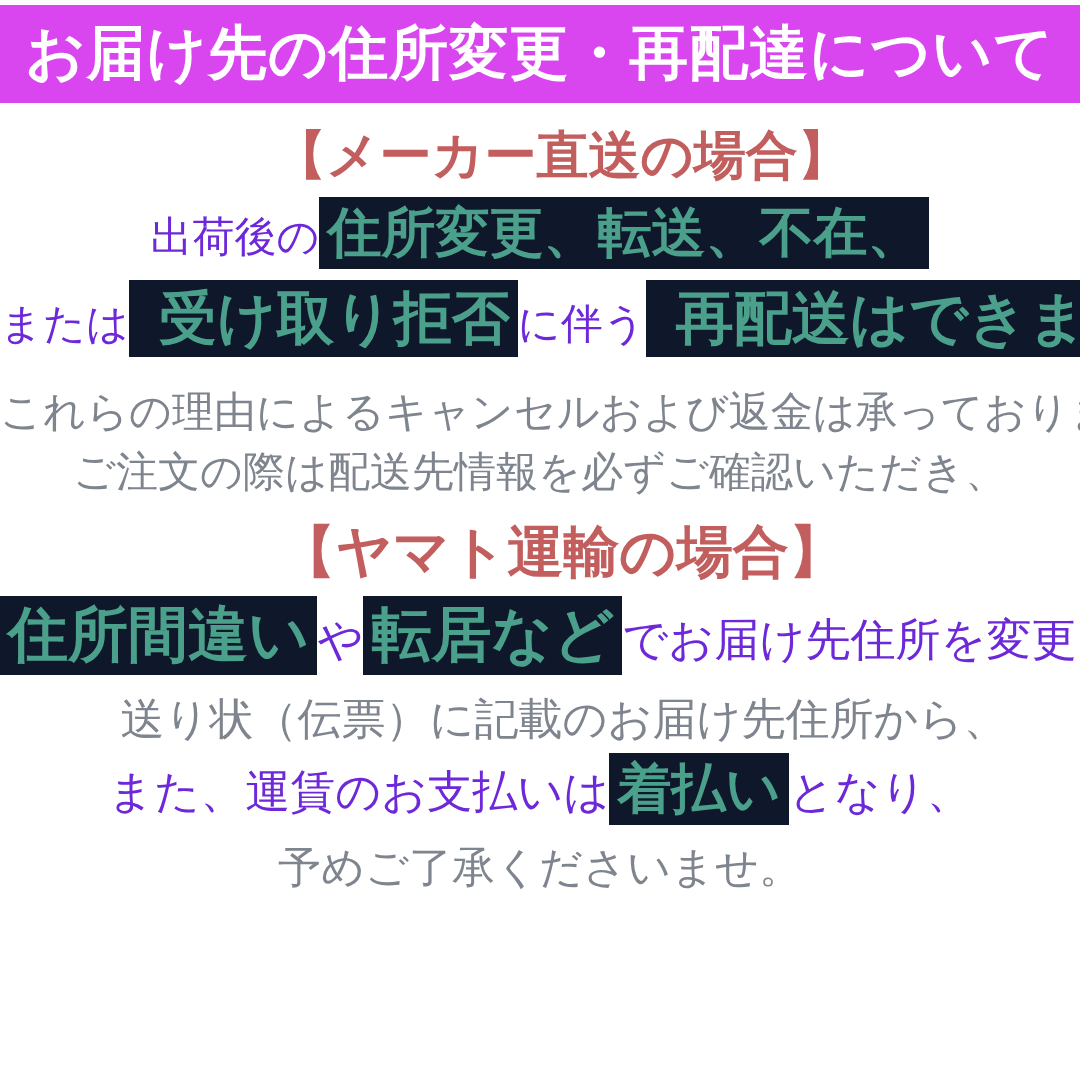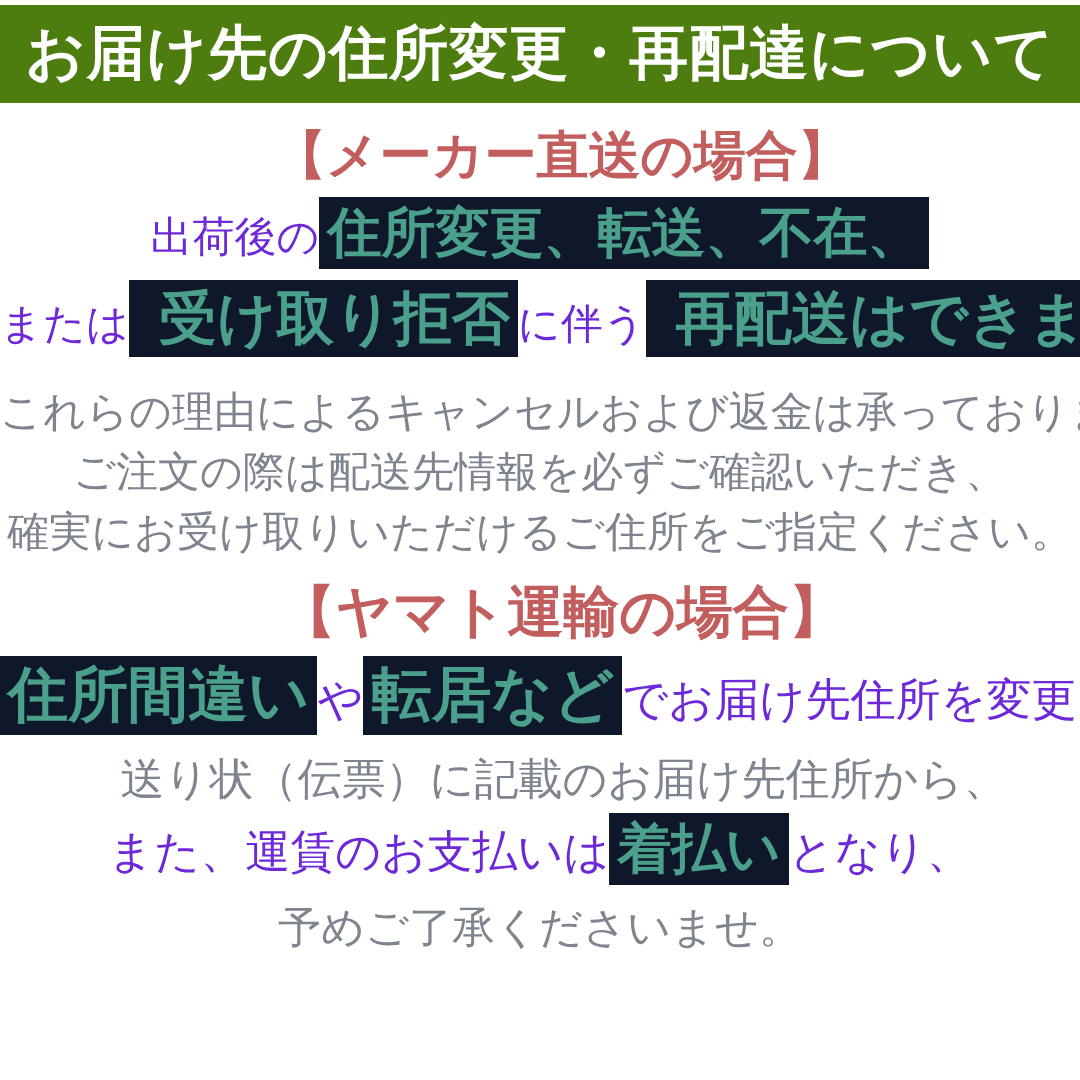--- a/index.html
+++ b/index.html
@@ -9,21 +9,21 @@
     width: 1080px;
     height: 1080px;
     margin: 0 auto;
     background: #ffffff;
     overflow: hidden;
     font-family: "Liberation Sans", "DejaVu Sans", sans-serif;
   }
   .banner {
     margin-top: 5px;
     height: 98px;
-    background: #4d7c0f;
+    background: #d946ef;
     display: flex;
     align-items: center;
     justify-content: center;
   }
   .banner h1 {
     color: #ffffff;
     font-size: 59px;
     font-weight: 700;
     letter-spacing: 1px;
     white-space: nowrap;
@@ -74,21 +74,20 @@
   </header>
 
   <h2 class="section-heading h-maker">【メーカー直送の場合】</h2>
 
   <p class="line maker-line-1"><span class="gray sm">出荷後の</span><span class="hl">住所変更、転送、不在、</span></p>
 
   <p class="line maker-line-2"><span class="gray sm">または</span><span class="hl">受け取り拒否</span><span class="gray sm">に伴う</span><span class="hl">再配送はできません</span></p>
 
   <p class="para para-1">これらの理由によるキャンセルおよび返金は承っておりませんので、</p>
   <p class="para">ご注文の際は配送先情報を必ずご確認いただき、</p>
-  <p class="para">確実にお受け取りいただけるご住所をご指定ください。</p>
 
   <h2 class="section-heading h-yamato">【ヤマト運輸の場合】</h2>
 
   <p class="line y-line-1"><span class="hl">住所間違い</span><span class="gray md">や</span><span class="hl">転居など</span><span class="gray md">でお届け先住所を変更される場合は、</span></p>
 
   <p class="para y-line-2">送り状（伝票）に記載のお届け先住所から、</p>
 
   <p class="line y-line-4"><span class="gray md">また、運賃のお支払いは</span><span class="hl">着払い</span><span class="gray md">となり、</span></p>
 
 

